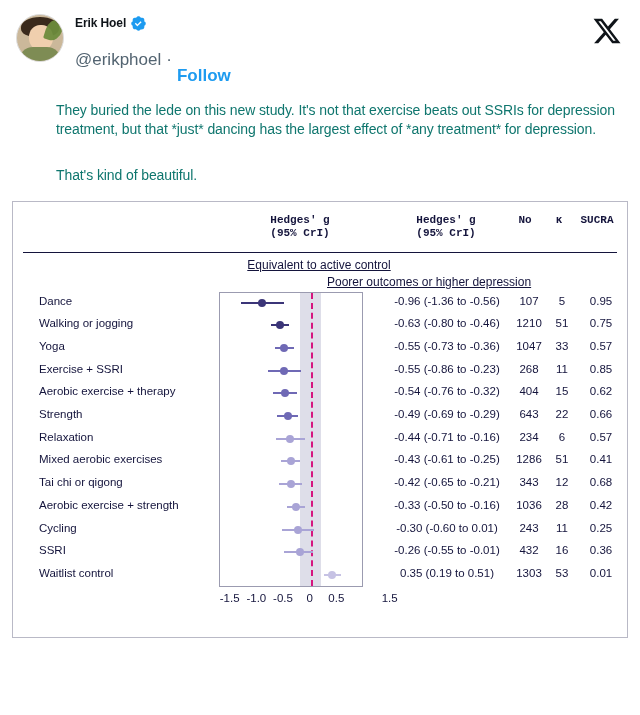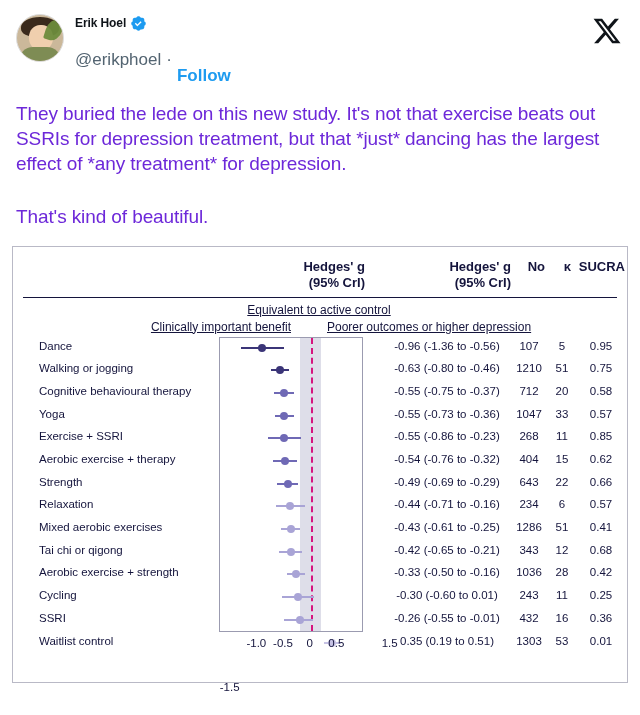--- a/index.html
+++ b/index.html
@@ -101,25 +101,26 @@
     margin-left: auto;
     font-size: 34px;
     font-weight: bold;
     line-height: 1;
     color: #0f1419;
     font-family: "Liberation Sans", sans-serif;
     padding-right: 2px;
     padding-top: 2px;
   }
   .tweet-text {
-    font-size: 19px;
+    font-size: 14px;
     line-height: 1.32;
-    color: #6d28d9;
+    color: #0f766e;
     margin-top: 15px;
     letter-spacing: -0.1px;
+    margin-left: 40px;
   }
   .tweet-text p { margin: 0; }
   .tweet-text p.second { margin-top: 28px; }
 
   
   .figure {
     margin: 16px 12px 0 12px;
     border: 1px solid #b9b9c6;
     background: #ffffff;
     box-sizing: border-box;
@@ -127,25 +128,26 @@
     height: 437px;
     font-family: "Liberation Sans", sans-serif;
   }
   .fig-inner {
     position: relative;
     width: 100%;
     height: 100%;
   }
   .hdr {
     position: absolute;
-    text-align: right;
-    font-size: 13px;
+    text-align: center;
+    font-size: 11px;
     font-weight: bold;
     color: #14143c;
     line-height: 1.25;
+    font-family: Liberation Mono, monospace;
   }
   .hdr-g1 { left: 222px; top: 12px; width: 130px; }
   .hdr-g2 { left: 368px; top: 12px; width: 130px; }
   .hdr-no { left: 492px; top: 12px; width: 40px; }
   .hdr-k  { left: 534px; top: 12px; width: 24px; }
   .hdr-su { left: 556px; top: 12px; width: 56px; }
   .hdr-sub { font-weight: bold; }
   .rule-top {
     position: absolute;
     left: 10px; right: 10px;
@@ -298,21 +300,20 @@
       <div>Hedges' g</div>
       <div class="hdr-sub">(95% CrI)</div>
     </div>
     <div class="hdr hdr-no">No</div>
     <div class="hdr hdr-k">κ</div>
     <div class="hdr hdr-su">SUCRA</div>
 
     <div class="rule-top"></div>
 
     <div class="ann ann-equiv">Equivalent to active control</div>
-    <div class="ann ann-benefit">Clinically important benefit</div>
     <div class="ann ann-poorer">Poorer outcomes or higher depression</div>
 
     <div class="plot" id="plot">
       <div class="band" id="band" style="left: 80px; width: 21.3333px; background: rgb(220, 220, 232);"></div>
       <div class="zero-line" id="zeroline" style="left: 90.6667px; border-left-color: rgb(214, 21, 127);"></div>
     </div>
 
     <div class="rows" id="rows">
         <div class="trow">
           <div class="tlabel">Dance</div>
@@ -326,29 +327,20 @@
         <div class="trow">
           <div class="tlabel">Walking or jogging</div>
           <div class="ci dark" style="left: 254px; width: 18.1333px;"></div>
           <div class="pt dark" style="left: 263.067px;"></div>
           <div class="cell c-est">-0.63 (-0.80 to -0.46)</div>
           <div class="cell c-no">1210</div>
           <div class="cell c-k">51</div>
           <div class="cell c-su">0.75</div>
         </div>
         <div class="trow">
-          <div class="tlabel">Cognitive behavioural therapy</div>
-          <div class="ci mid" style="left: 256.667px; width: 20.2667px;"></div>
-          <div class="pt mid" style="left: 267.333px;"></div>
-          <div class="cell c-est">-0.55 (-0.75 to -0.37)</div>
-          <div class="cell c-no">712</div>
-          <div class="cell c-k">20</div>
-          <div class="cell c-su">0.58</div>
-        </div>
-        <div class="trow">
           <div class="tlabel">Yoga</div>
           <div class="ci mid" style="left: 257.733px; width: 19.7333px;"></div>
           <div class="pt mid" style="left: 267.333px;"></div>
           <div class="cell c-est">-0.55 (-0.73 to -0.36)</div>
           <div class="cell c-no">1047</div>
           <div class="cell c-k">33</div>
           <div class="cell c-su">0.57</div>
         </div>
         <div class="trow">
           <div class="tlabel">Exercise + SSRI</div>
@@ -436,21 +428,21 @@
           <div class="ci pale" style="left: 306.8px; width: 17.0667px;"></div>
           <div class="pt pale" style="left: 315.333px;"></div>
           <div class="cell c-est">0.35 (0.19 to 0.51)</div>
           <div class="cell c-no">1303</div>
           <div class="cell c-k">53</div>
           <div class="cell c-su">0.01</div>
         </div>
       </div>
 
     <div class="tick-lbl-row" id="ticks">
-        <span class="tick-lbl" style="left: 30.6667px; margin-top: 44px;">-1.5</span>
+        <span class="tick-lbl" style="left: 30.6667px;">-1.5</span>
         <span class="tick-lbl" style="left: 57.3333px;">-1.0</span>
         <span class="tick-lbl" style="left: 84px;">-0.5</span>
         <span class="tick-lbl" style="left: 110.667px;">0</span>
         <span class="tick-lbl" style="left: 137.333px;">0.5</span>
         <span class="tick-lbl" style="left: 190.667px;">1.5</span>
       </div>
   </div>
 </div>
 
 </body></html>

